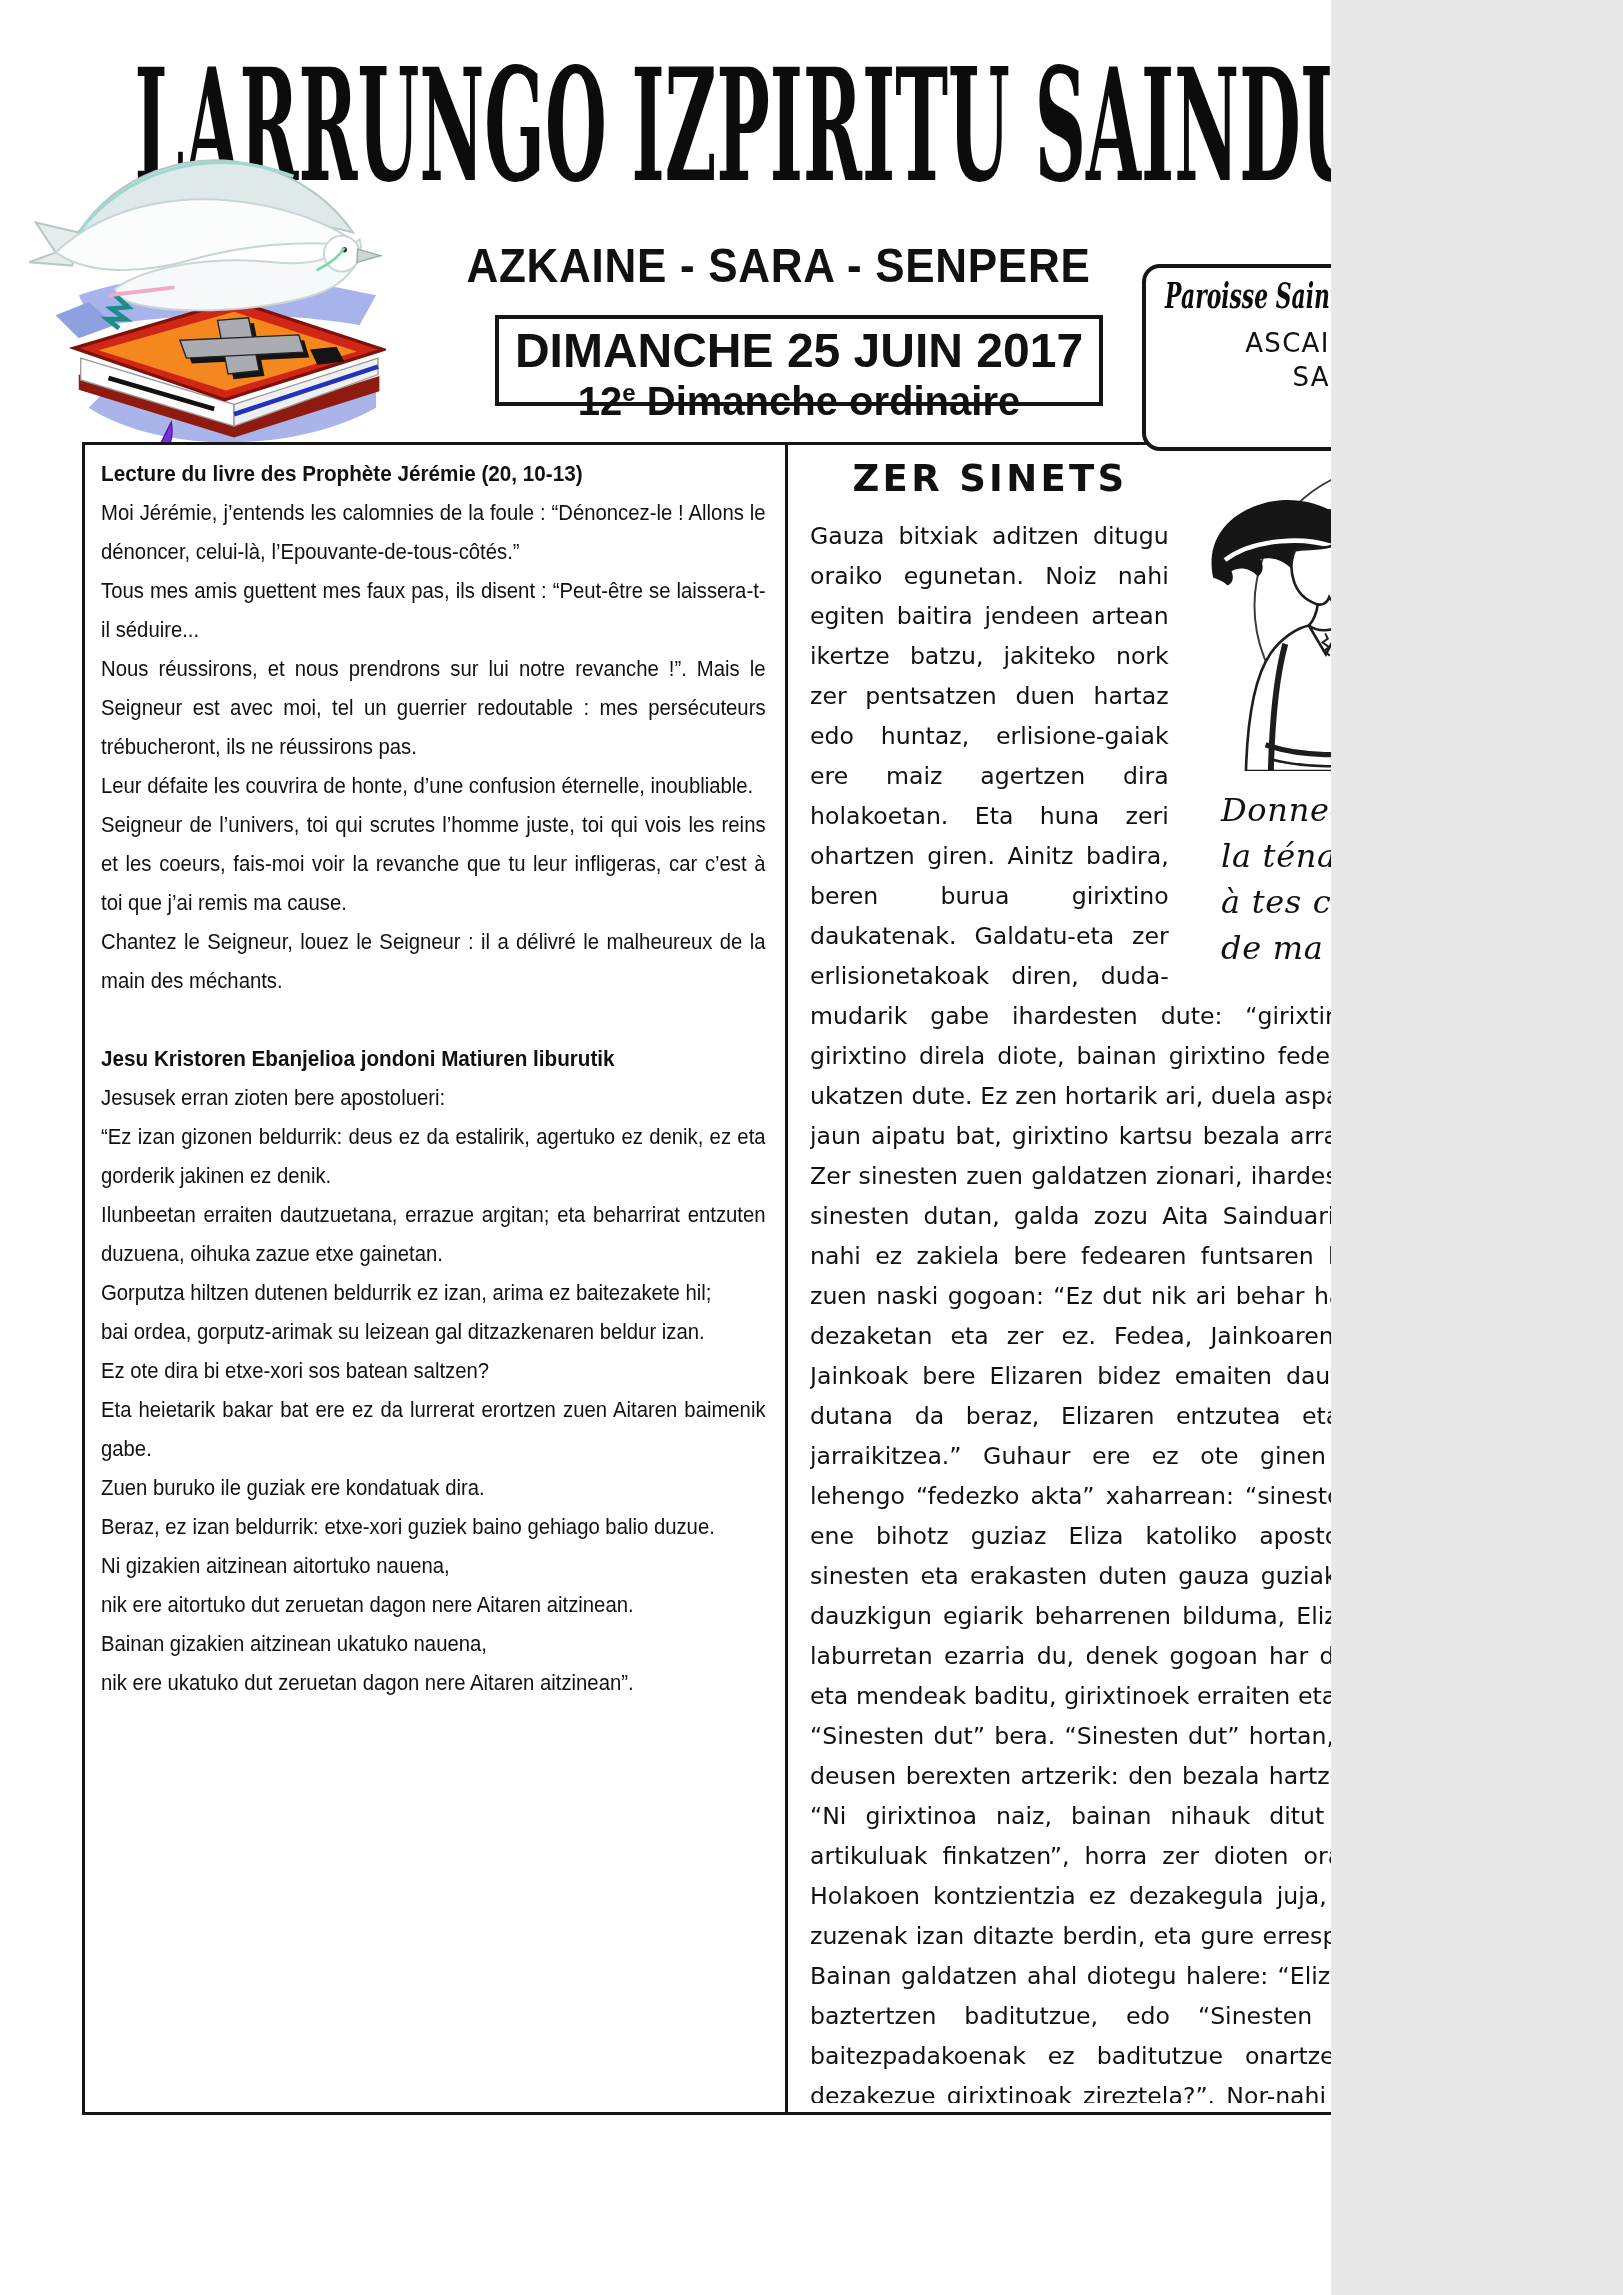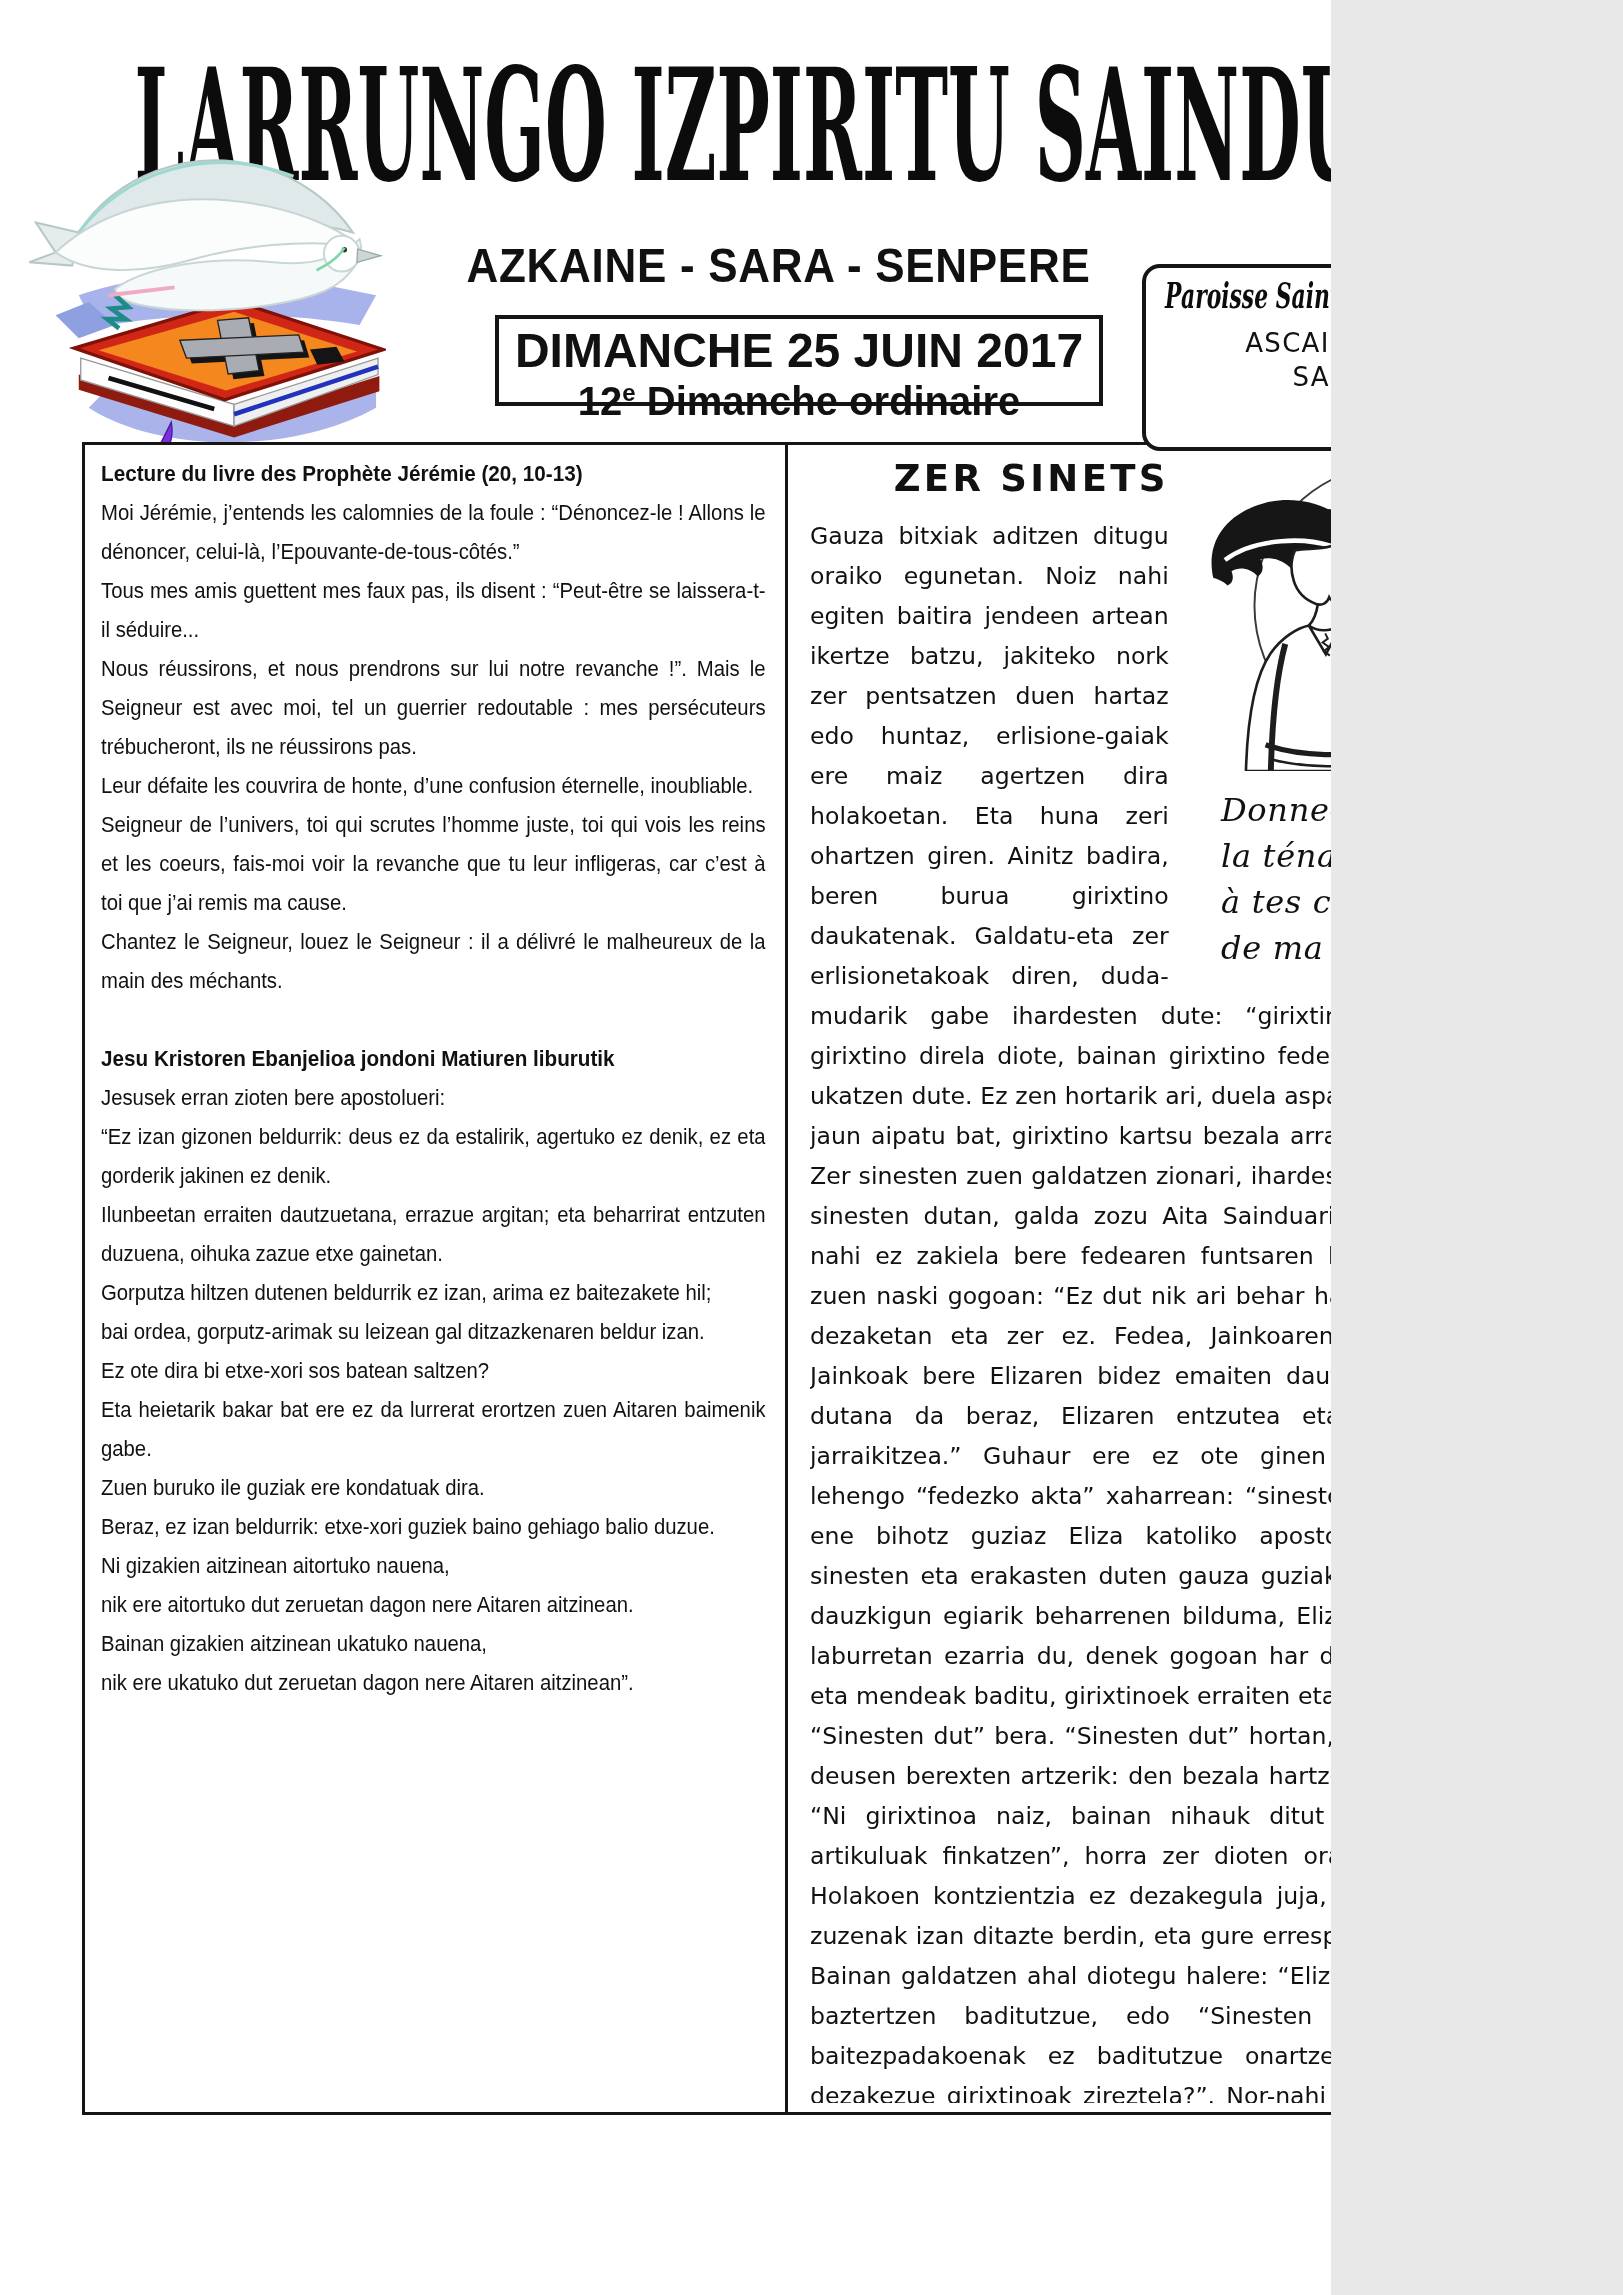--- a/index.html
+++ b/index.html
@@ -33,21 +33,21 @@
             font-family:"Liberation Sans",sans-serif;font-size:21.6px;line-height:39px;
             text-align:justify;}
   .left-col h3{font-size:22px;font-weight:bold;margin:0;line-height:39px;text-align:left;}
   .left-col .gap-above{margin-top:39px;}
   .left-col p{margin:0;}
 
   .right-col{position:absolute;left:725px;top:9.2px;width:734px;height:1649px;overflow:hidden;
              font-family:"DejaVu Sans",sans-serif;font-size:23.6px;line-height:40px;
              text-align:justify;}
   .right-col h2{font-family:"DejaVu Sans",sans-serif;font-weight:bold;font-size:37px;
-                letter-spacing:3.3px;margin:5.2px 0 17px 1.3px;text-align:right;}
+                letter-spacing:3.3px;margin:5.2px 0 17px 1.3px;text-align:center;}
   .right-col p{margin:0;}
   .float-right{float:right;width:357px;margin:9.2px 0 7.9px 18.3px;}
   .person-svg{display:block;}
   .caption{margin-top:15.7px;padding-left:34px;font-family:"DejaVu Serif",serif;
            font-style:italic;font-size:32px;line-height:46px;letter-spacing:0.7px;}
   .caption div{white-space:nowrap;}
 </style>
 </head>
 <body>
 

